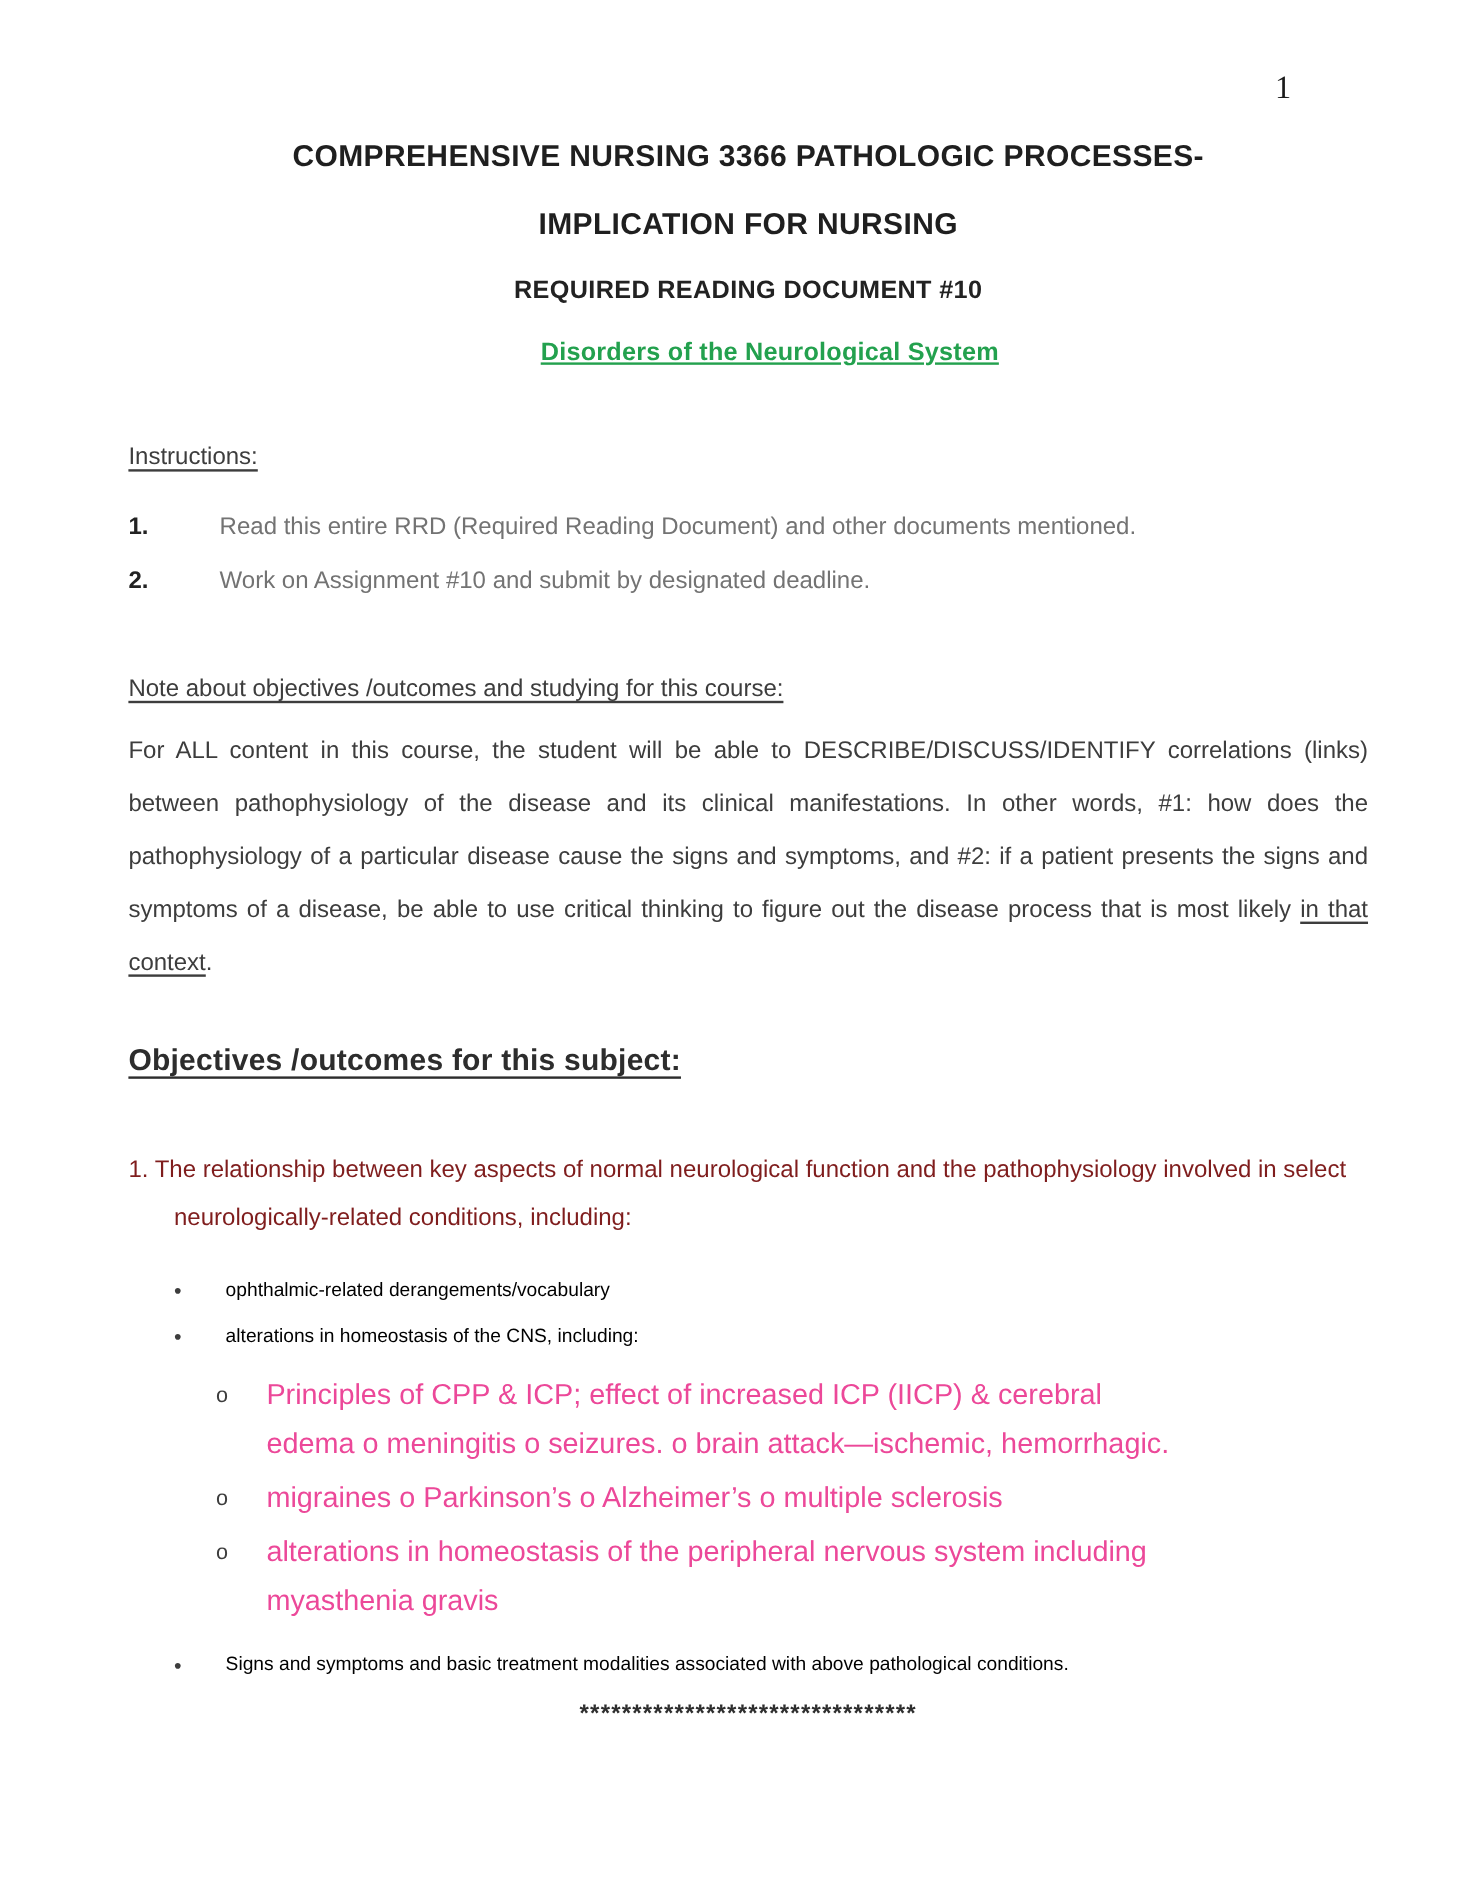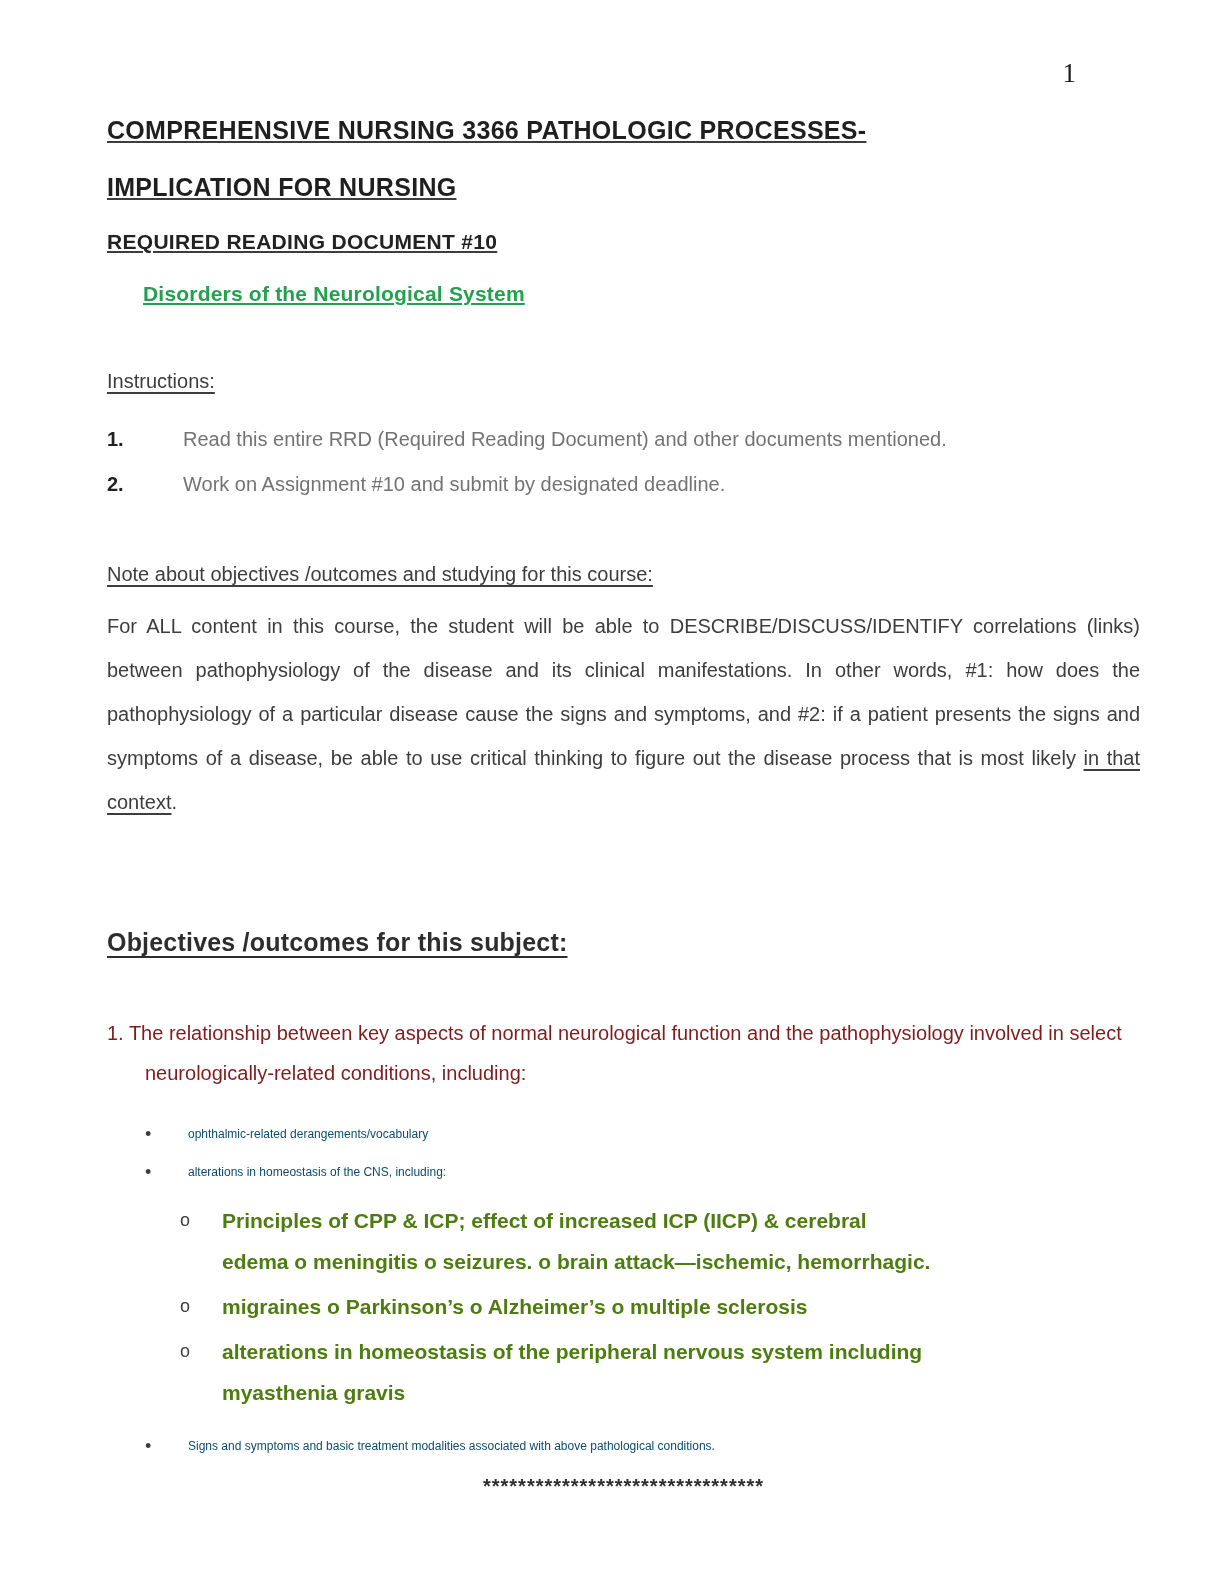--- a/index.html
+++ b/index.html
@@ -19,21 +19,21 @@
     padding: 50px 84px 0 107px;
   }
   .page-number {
     position: absolute;
     top: 58px;
     right: 148px;
     font-family: "Liberation Serif", serif;
     font-size: 27px;
     color: #1a1a1a;
   }
-  .doc-header { margin-top: 52px; text-decoration: underline; }
+  .doc-header { text-align: center; margin-top: 52px; }
   .doc-title {
     font-size: 25px;
     font-weight: bold;
     color: #1f1f1f;
     line-height: 57px;
     letter-spacing: 0.3px;
   }
   .doc-title span { display: block; }
   .doc-subtitle {
     margin-top: 14px;
@@ -72,21 +72,21 @@
   .note-heading { margin-top: 56px; }
   .note-body {
     margin-top: 18px;
     font-size: 20px;
     line-height: 44px;
     text-align: justify;
     color: #3d3d3d;
   }
   .note-body .ul { text-decoration: underline; text-underline-offset: 4px; }
   .objectives-heading {
-    margin-top: 104px;
+    margin-top: 46px;
     font-size: 25px;
     color: #2d2d2d;
     text-decoration: underline;
     text-underline-offset: 5px;
     letter-spacing: 0.2px;
   }
   .obj-item1 {
     margin-top: 56px;
     font-size: 20px;
     line-height: 40px;
@@ -96,30 +96,30 @@
     white-space: pre-line;
   }
   .bullet-list { margin-top: 22px; }
   .bullet-row { display: flex; padding-left: 38px; line-height: 38px; }
   .bullet-row .marker {
     flex: 0 0 43px;
     width: 43px;
     font-size: 18px;
     color: #3d3d3d;
   }
-  .bullet-row .btxt { font-size: 12px; color: #0c4a6e; white-space: pre-line; }
+  .bullet-row .btxt { font-size: 16px; color: #000000; white-space: pre-line; }
   .sub-list { margin-top: 9px; }
   .sub-row { display: flex; padding-left: 73px; line-height: 41px; margin-top: 4px; }
   .sub-row .marker {
     flex: 0 0 42px;
     width: 42px;
     font-size: 18px;
     color: #3d3d3d;
   }
-  .sub-row .btxt { font-size: 21px; color: #4d7c0f; white-space: pre-line; font-weight: bold; }
+  .sub-row .btxt { font-size: 24px; color: #ec4899; white-space: pre-line; }
   .final-bullet { margin-top: 14px; }
   .stars-line {
     margin-top: 10px;
     text-align: center;
     font-size: 20px;
     font-weight: bold;
     color: #2e2e2e;
     letter-spacing: 1px;
   }
 </style>

